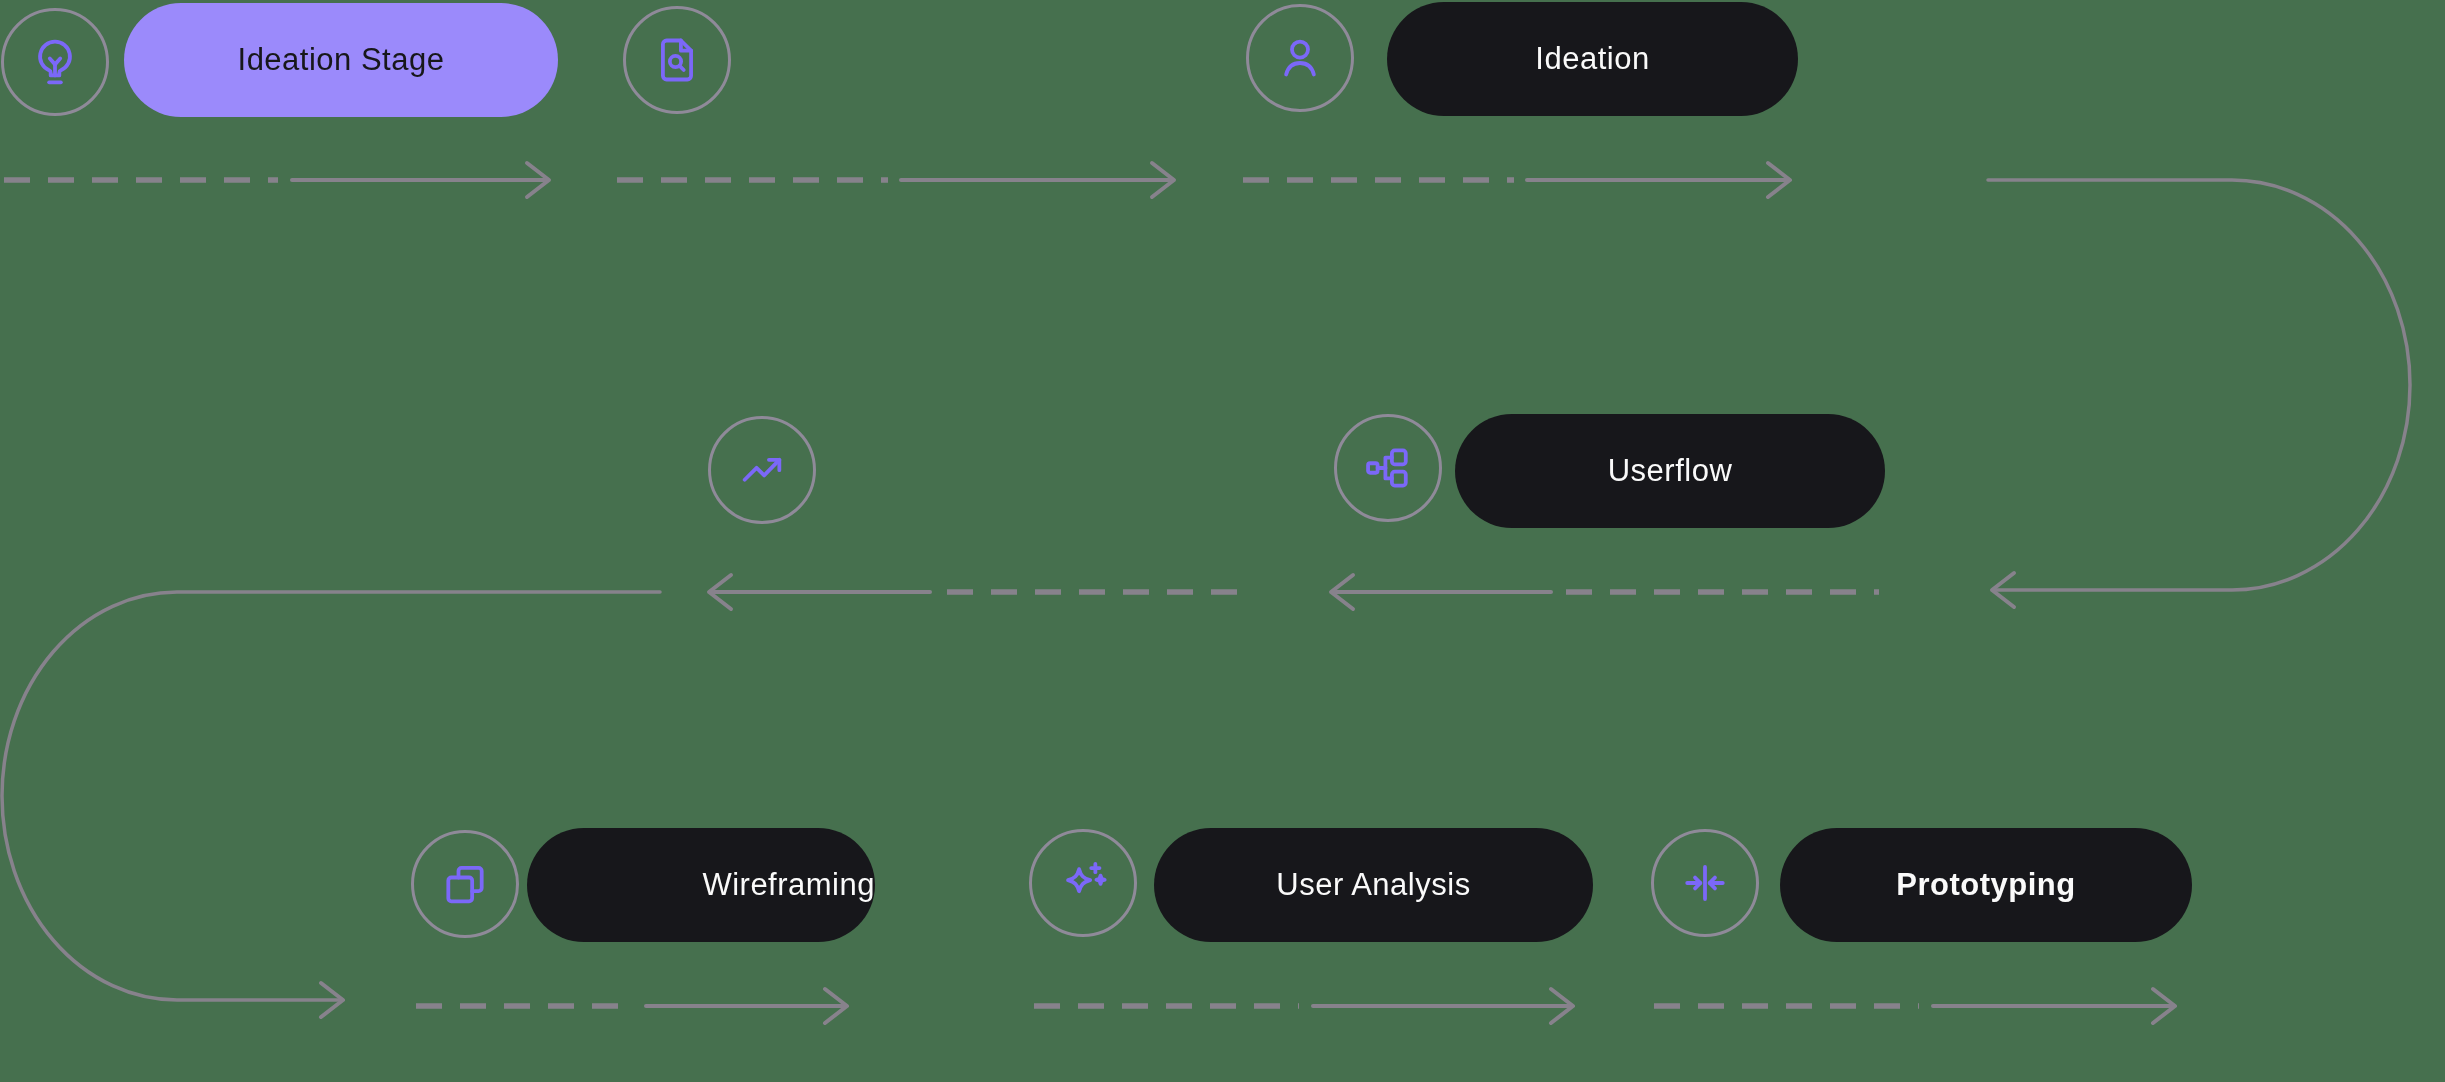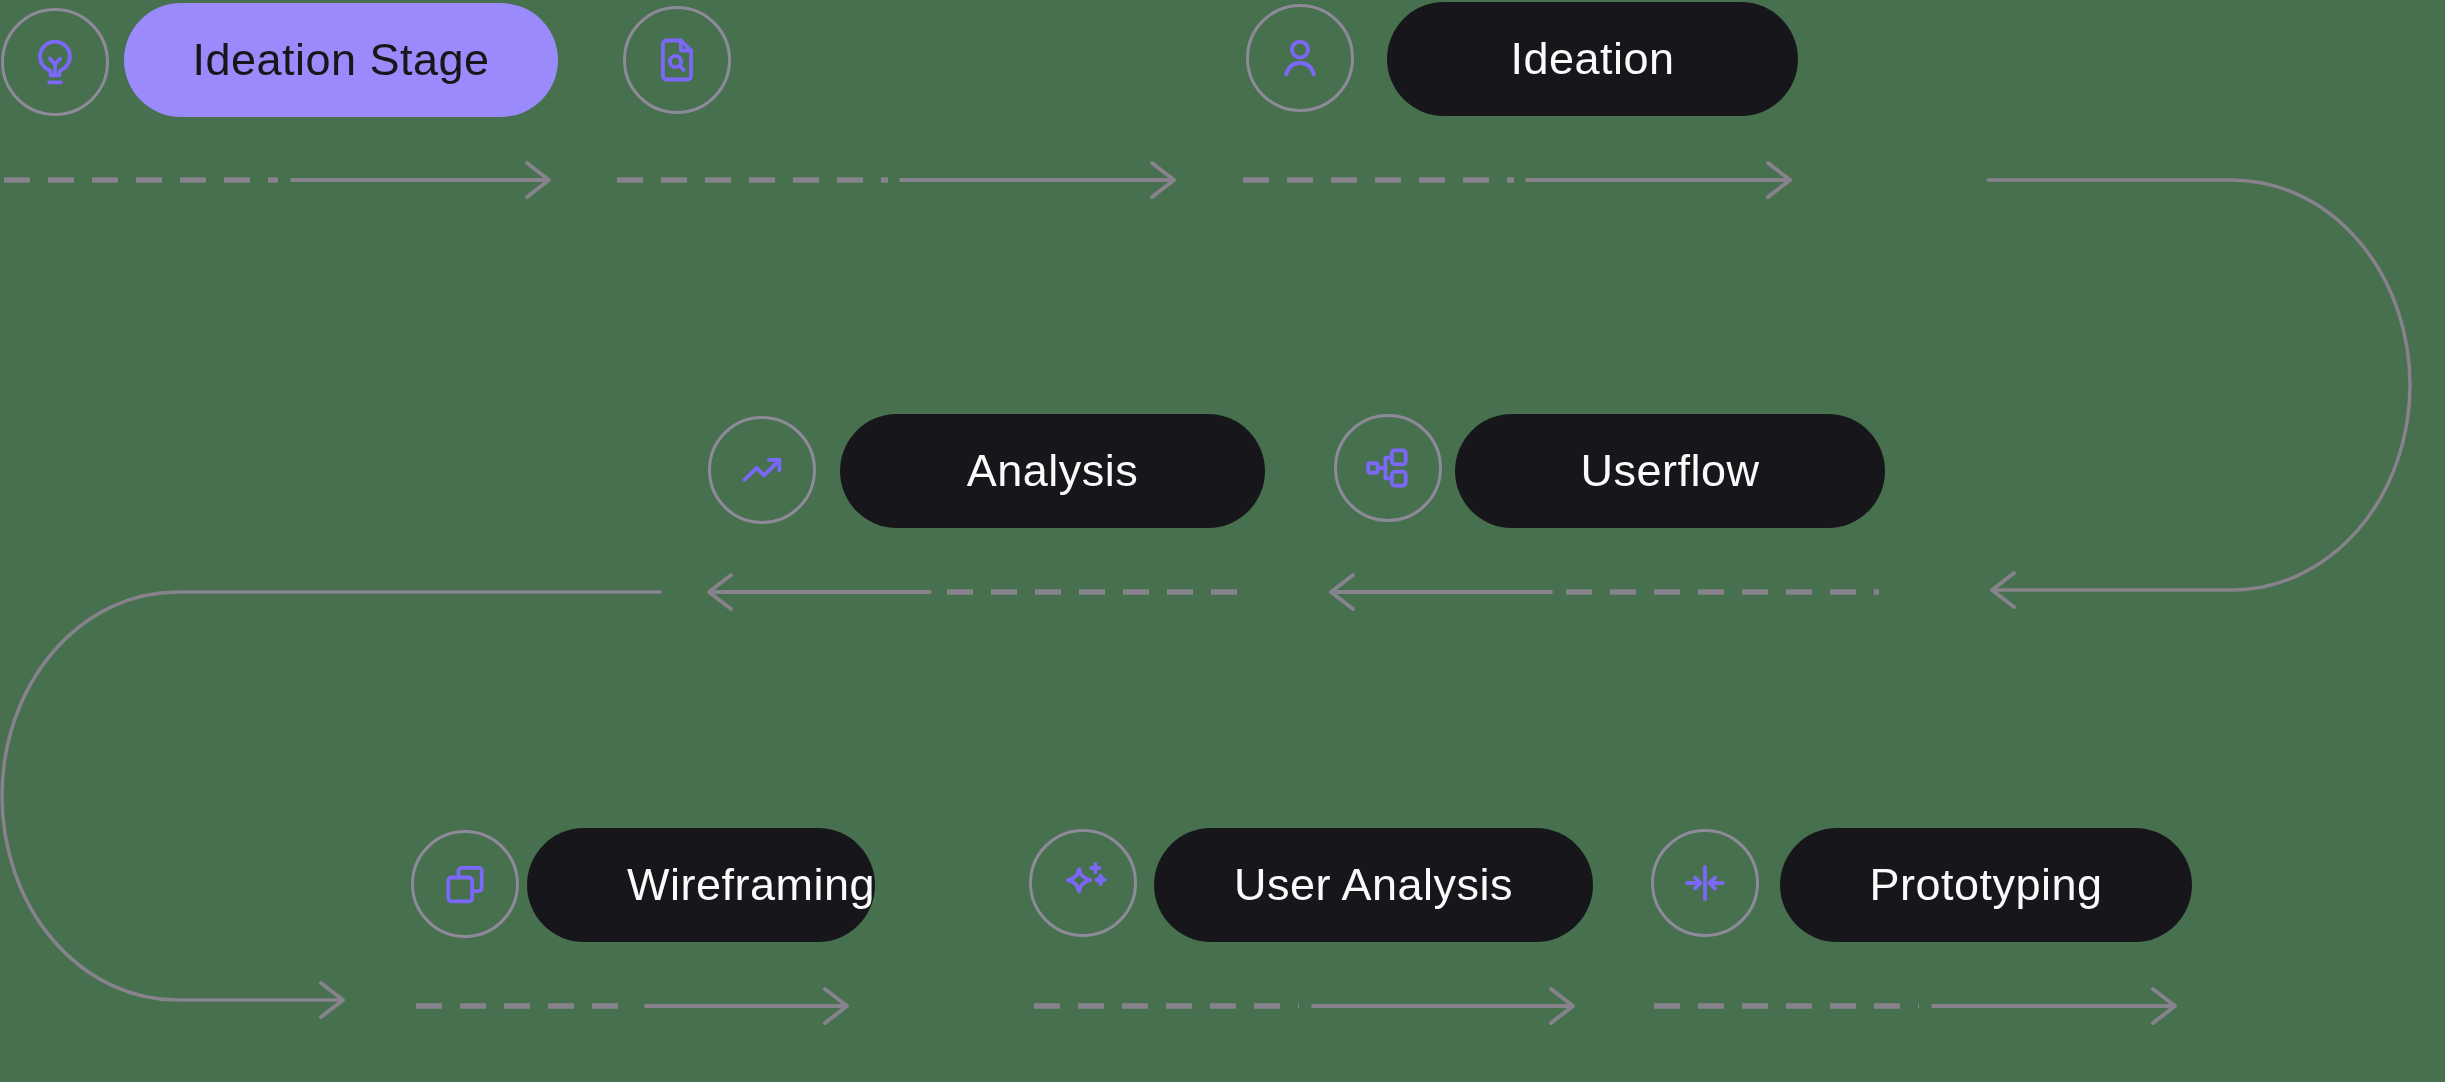--- a/index.html
+++ b/index.html
@@ -21,21 +21,21 @@
   #connector-layer path.head{stroke-width:4;}
   .icon-circle{
     position:absolute;width:108px;height:108px;border-radius:50%;
     border:3px solid var(--circle-stroke);display:flex;align-items:center;justify-content:center;
   }
   .icon-circle svg{width:52px;height:52px;fill:none;stroke:var(--icon-stroke);
     stroke-width:1.75;stroke-linecap:round;stroke-linejoin:round;}
   .pill{
     position:absolute;height:114px;border-radius:57px;background:var(--dark-pill);
     display:flex;align-items:center;justify-content:center;
-    color:var(--text-light);font-size:45px;font-weight:500;letter-spacing:.5px;white-space:nowrap;
+    color:var(--text-light);font-size:31px;font-weight:500;letter-spacing:.5px;white-space:nowrap;
   }
   .pill.highlight{background:var(--highlight-pill);color:var(--text-dark);}
 </style>
 </head>
 <body>
 
 <div class="canvas">
 
   <svg id="connector-layer" viewBox="0 0 2445 1082" xmlns="http://www.w3.org/2000/svg" aria-hidden="true">
 
@@ -124,23 +124,20 @@
   <div class="pill" style="left:1387px;top:2px;width:411px;">
     <span>Ideation</span>
   </div>
 
   <div class="icon-circle" style="left:708px;top:416px;">
     <svg viewBox="0 0 24 24">
       <path d="M4 16.5 9.5 11l3.5 3.5L20 7.3"></path>
       <path d="M15.2 7.3H20v4.8"></path>
     </svg>
   </div>
-  <div class="pill" style="left:840px;top:414px;width:425px;">
-    <span>Analysis</span>
-  </div>
 
   <div class="icon-circle" style="left:1334px;top:414px;">
     <svg viewBox="0 0 24 24">
       <rect x="2.8" y="9.8" width="4.4" height="4.4" rx="0.9"></rect>
       <path d="M7.2 12h3.6"></path>
       <path d="M10.8 12V7.2h3"></path>
       <path d="M10.8 12v4.8h3"></path>
       <rect x="13.8" y="3.9" width="6.4" height="6.4" rx="1.3"></rect>
       <rect x="13.8" y="13.7" width="6.4" height="6.4" rx="1.3"></rect>
     </svg>
@@ -173,17 +170,17 @@
 
   <div class="icon-circle" style="left:1651px;top:829px;">
     <svg viewBox="0 0 24 24">
       <path d="M12 4.6v14.8"></path>
       <path d="M3.8 12h6"></path>
         <path d="M7.4 9.5 9.9 12l-2.5 2.5"></path>
       <path d="M20.2 12h-6"></path>
         <path d="M16.6 9.5 14.1 12l2.5 2.5"></path>
     </svg>
   </div>
-  <div class="pill" style="left:1780px;top:828px;width:412px;">
+  <div class="pill" style="left:1780px;top:828px;width:412px;font-weight:bold;">
     <span>Prototyping</span>
   </div>
 
 </div>
 
 </body></html>

